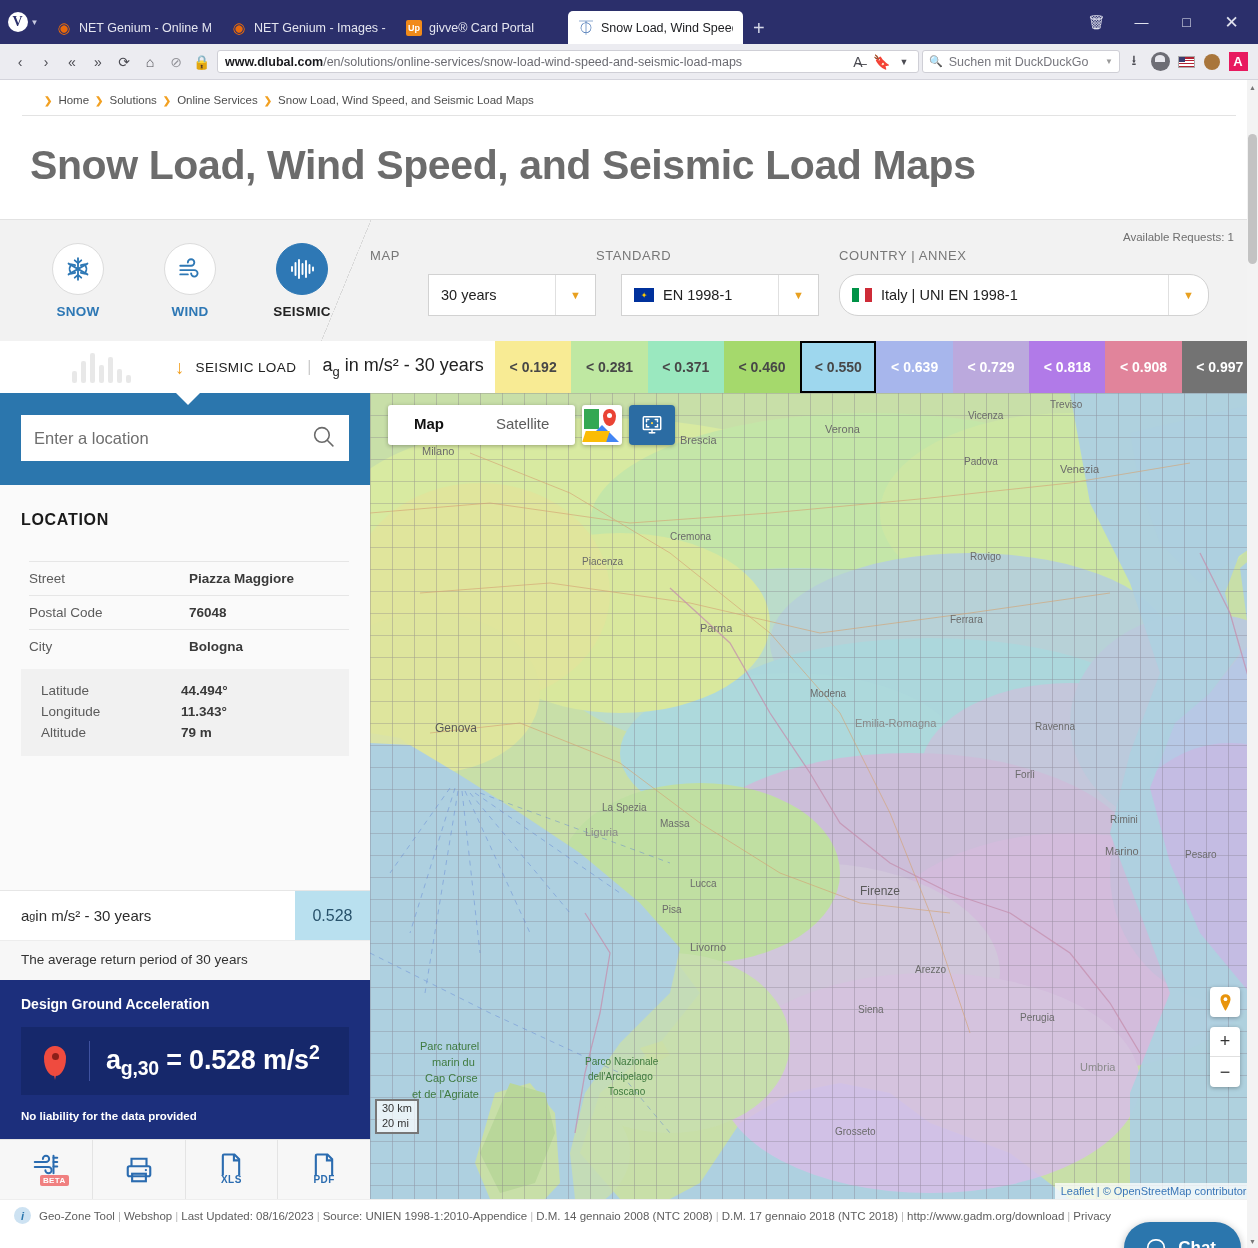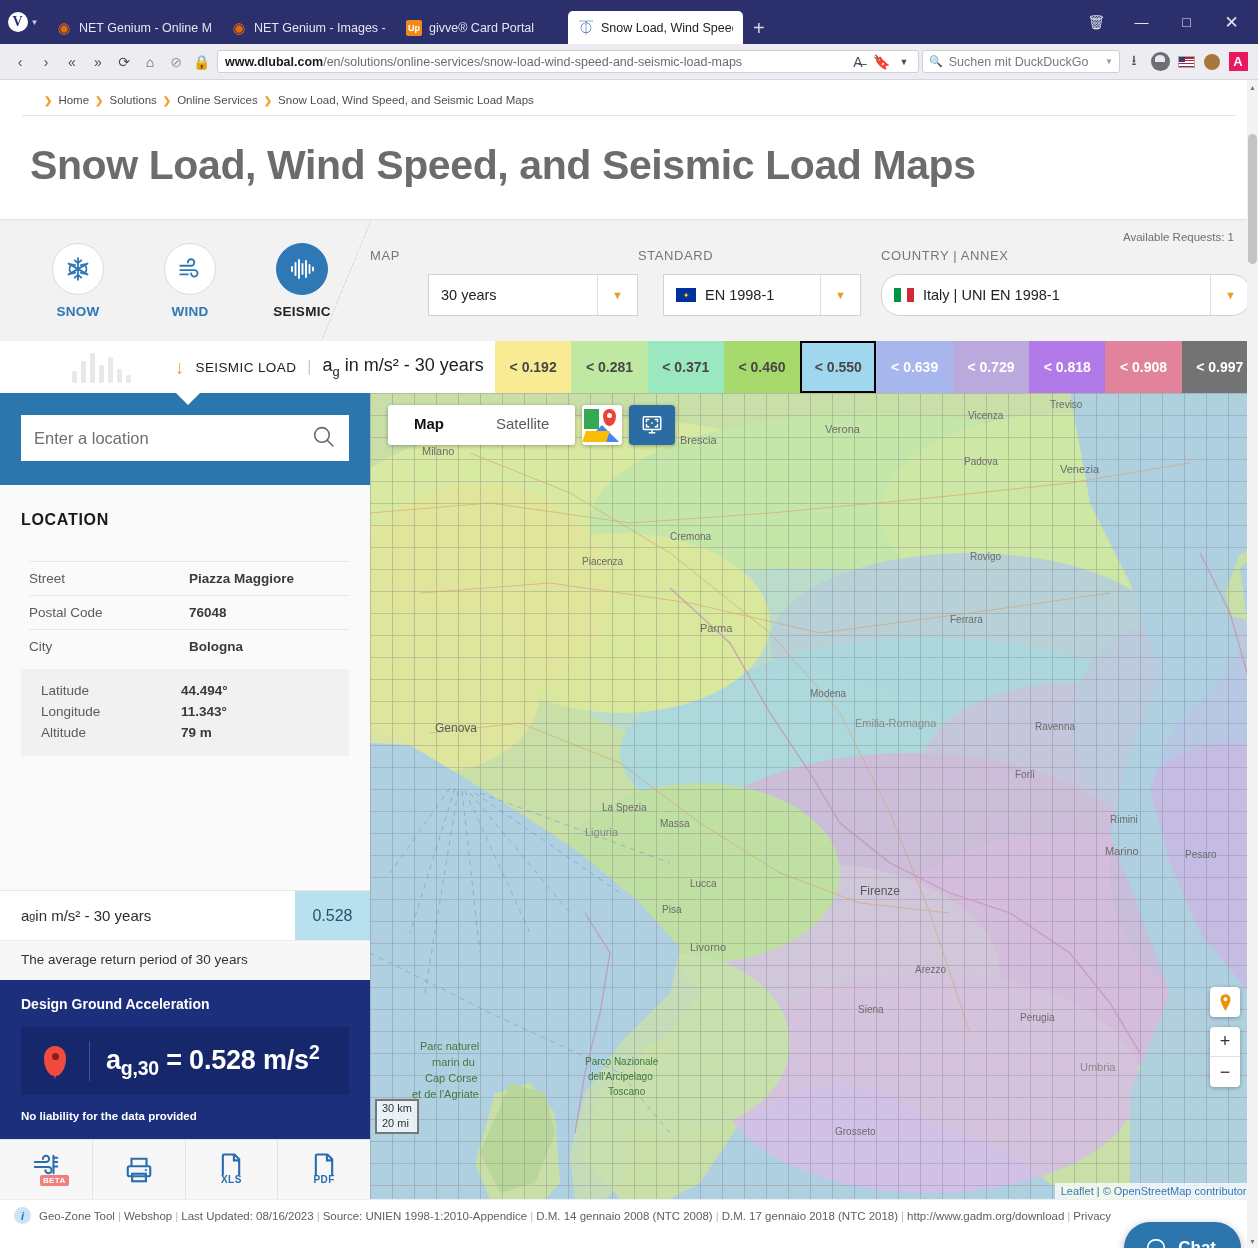--- a/index.html
+++ b/index.html
@@ -123,21 +123,21 @@
   .field-label { font-size: 13px; color: #777; letter-spacing: 0.6px; margin-bottom: 11px; }
   .select-box {
     height: 42px; background: #fff; border: 1px solid #d2d2d2; display: flex;
     align-items: center; font-size: 14.5px; color: #222; position: relative;
   }
   .select-box .sel-inner { display: flex; align-items: center; gap: 9px; padding: 0 12px; flex: 1; }
   .select-arrow {
     width: 40px; height: 100%; border-left: 1px solid #e0e0e0; display: flex;
     align-items: center; justify-content: center; color: #e8a020; font-size: 11px;
   }
-  #map-field { width: 210px; margin-left: 58px; gap: 36px; }
+  #map-field { width: 168px; margin-left: 58px; gap: 36px; }
   #standard-field { width: 198px; margin-left: 25px; }
   #country-field { width: 370px; margin-left: 20px; border-radius: 19px; }
   .flag-eu { width: 20px; height: 14px; background: #00319c; position: relative; flex: none;
              display:flex; align-items:center; justify-content:center; color:#ffcc00; font-size:8px; }
   .flag-it { width: 20px; height: 14px; flex: none;
              background: linear-gradient(to right, #009246 0 33.3%, #fff 33.3% 66.6%, #ce2b37 66.6% 100%); }
   .avail-req { position: absolute; right: 24px; top: 11px; font-size: 11.5px; color: #6f6f6f; }
 
   
   .legendbar { height: 52px; background: #fff; display: flex; align-items: stretch; position: relative; }

